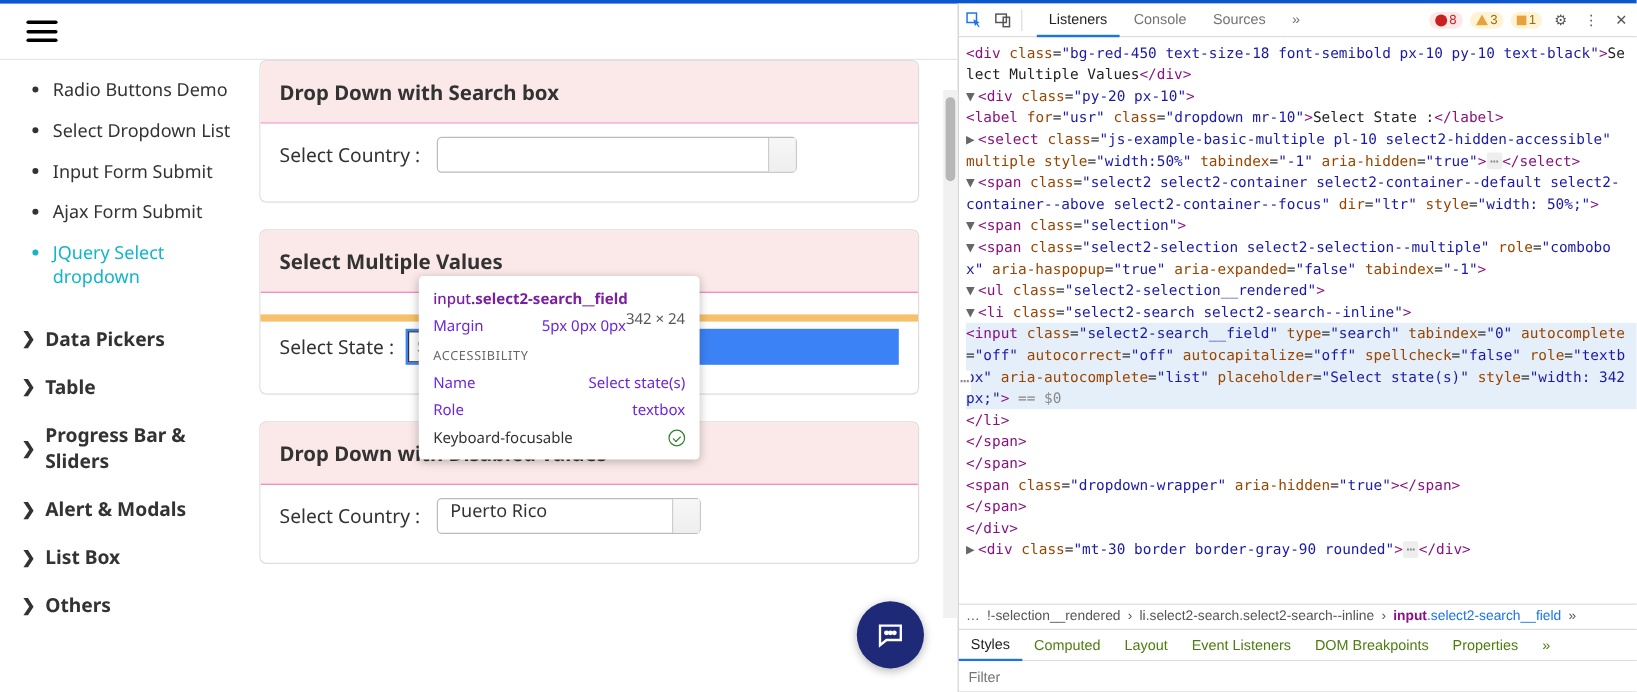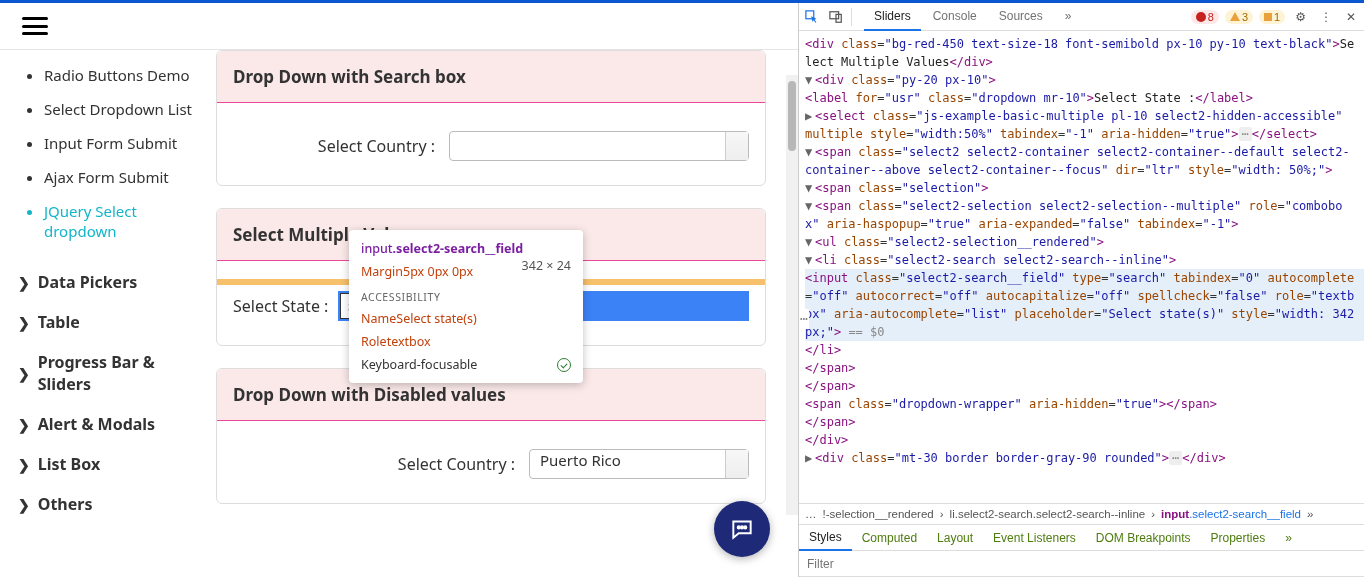--- a/index.html
+++ b/index.html
@@ -14,39 +14,39 @@
 .body { display: flex; flex: 1; overflow: hidden; }
 .sidebar { width: 216px; padding: 8px 12px 8px 18px; overflow-y: auto; font-size: 15px; }
 .side-sub { list-style: disc; padding-left: 26px; margin-bottom: 14px; }
 .side-sub li { padding: 7px 0; color: #333; cursor: pointer; }
 .side-sub li.active { color: #12b5c9; }
 .side-cat { display: flex; align-items: center; gap: 8px; font-weight: 700; font-size: 16px; padding: 9px 0; cursor: pointer; }
 .side-cat .chev { font-size: 14px; }
 .main { flex: 1; padding: 0 32px 0 0; overflow-y: auto; position: relative; }
 .card { border: 1px solid #ddd; border-radius: 6px; margin-bottom: 22px; overflow: visible; }
 .card-head { background: #fbe9e9; padding: 14px 16px; font-weight: 700; font-size: 17px; border-bottom: 1px solid #ec4899; border-radius: 6px 6px 0 0; }
-.card-body { padding: 28px 16px 24px; display: flex; align-items: center; gap: 14px; justify-content: flex-end; }
+.card-body { padding: 11px 16px 24px; display: flex; align-items: center; gap: 14px; }
 .lbl { font-size: 16px; color: #333; white-space: nowrap; }
 .select-box { flex: 1; max-width: 300px; height: 30px; border: 1px solid #bbb; border-radius: 4px; background: #fff; position: relative; cursor: pointer; }
 .select-box::after { content: ""; position: absolute; right: 0; top: 0; width: 22px; height: 100%; border-left: 1px solid #ccc; background: linear-gradient(#f7f7f7,#eee); }
 .select-caret { position: absolute; right: 7px; top: 50%; transform: translateY(-50%); width: 0; height: 0; border-left: 4px solid transparent; border-right: 4px solid transparent; border-top: 5px solid #555; }
 .select-val { padding: 5px 10px; font-size: 15px; color: #333; }
 h2.sec { font-size: 24px; font-weight: 700; margin: 18px 0 18px; line-height: 1.25; }
 .multi-body { padding: 18px 16px 24px; }
 .orange-strip { height: 6px; background: #f7c06a; margin: 0 -16px 0; }
 .multi-row { display: flex; align-items: center; gap: 10px; padding-top: 6px; }
 .state-input-wrap { flex: 1; background: #3b82f6; padding: 2px; }
 .state-input { width: 226px; height: 26px; border: 1px solid #333; background: #fff; padding: 0 6px; font-size: 15px; color: #9aa; }
 .scrollbar-v { position: absolute; right: 0; top: 72px; width: 12px; height: 440px; background: #f1f1f1; }
 .scrollbar-thumb { position: absolute; left: 2px; width: 8px; background: #b7b7b7; border-radius: 4px; }
 .tooltip { position: absolute; left: 349px; top: 227px; width: 234px; background: #fff; border-radius: 4px; box-shadow: 0 2px 8px rgba(0,0,0,0.25); padding: 10px 12px 10px; font-size: 12.5px; z-index: 50; }
 .tooltip .ttitle { color: #7b1fa2; font-weight: 500; }
 .tooltip .ttitle b { font-weight: 700; }
 .tooltip .dim { float: right; color: #555; }
-.tooltip .row { display: flex; margin-top: 6px; color: #c2410c; }
+.tooltip .row { display: flex; justify-content: space-between; margin-top: 6px; color: #6d28d9; }
 .tooltip .acc { font-size: 10.5px; letter-spacing: 0.6px; color: #666; margin-top: 10px; text-transform: uppercase; }
 .tooltip .kb { display: flex; justify-content: space-between; align-items: center; margin-top: 6px; }
 .kb-check { width: 14px; height: 14px; border-radius: 50%; border: 1.5px solid #2e7d32; position: relative; }
 .kb-check::after { content: ""; position: absolute; left: 3px; top: 4px; width: 5px; height: 3px; border-left: 1.5px solid #2e7d32; border-bottom: 1.5px solid #2e7d32; transform: rotate(-45deg); }
 .chat-fab { position: absolute; right: 28px; bottom: 20px; width: 56px; height: 56px; border-radius: 50%; background: #1e2a78; display: flex; align-items: center; justify-content: center; cursor: pointer; box-shadow: 0 2px 8px rgba(0,0,0,0.3); }
 .chat-fab svg { width: 26px; height: 26px; }
 
 .devtools { width: 566px; height: 100%; border-left: 1px solid #ccc; background: #fff; display: flex; flex-direction: column; font-family: "Segoe UI", sans-serif; font-size: 12px; }
 .dt-top { display: flex; align-items: center; border-bottom: 1px solid #ddd; height: 28px; padding: 0 4px; gap: 6px; }
 .dt-ico { width: 18px; height: 18px; display: flex; align-items: center; justify-content: center; color: #666; cursor: pointer; border-radius: 2px; }
@@ -229,21 +229,21 @@
           </svg>
         </span>
       <span class="dt-ico">
           <svg width="14" height="14" viewBox="0 0 16 16" fill="none" stroke="#555" stroke-width="1.4">
             <rect x="1" y="2" width="10" height="8"></rect>
             <rect x="8" y="5" width="6" height="9"></rect>
           </svg>
         </span>
       <span style="width:1px;height:18px;background:#ddd"></span>
       <div class="dt-tabs">
-        <span class="dt-tab active">Sliders</span>
+        <span class="dt-tab active">Listeners</span>
         <span class="dt-tab">Console</span>
         <span class="dt-tab">Sources</span>
         <span class="dt-tab">»</span>
       </div>
       <div class="dt-status">
         <span class="pill err">8</span>
         <span class="pill warn">3</span>
         <span class="pill issue">1</span>
         <span class="dt-gear">⚙</span>
         <span class="dt-more">⋮</span>

